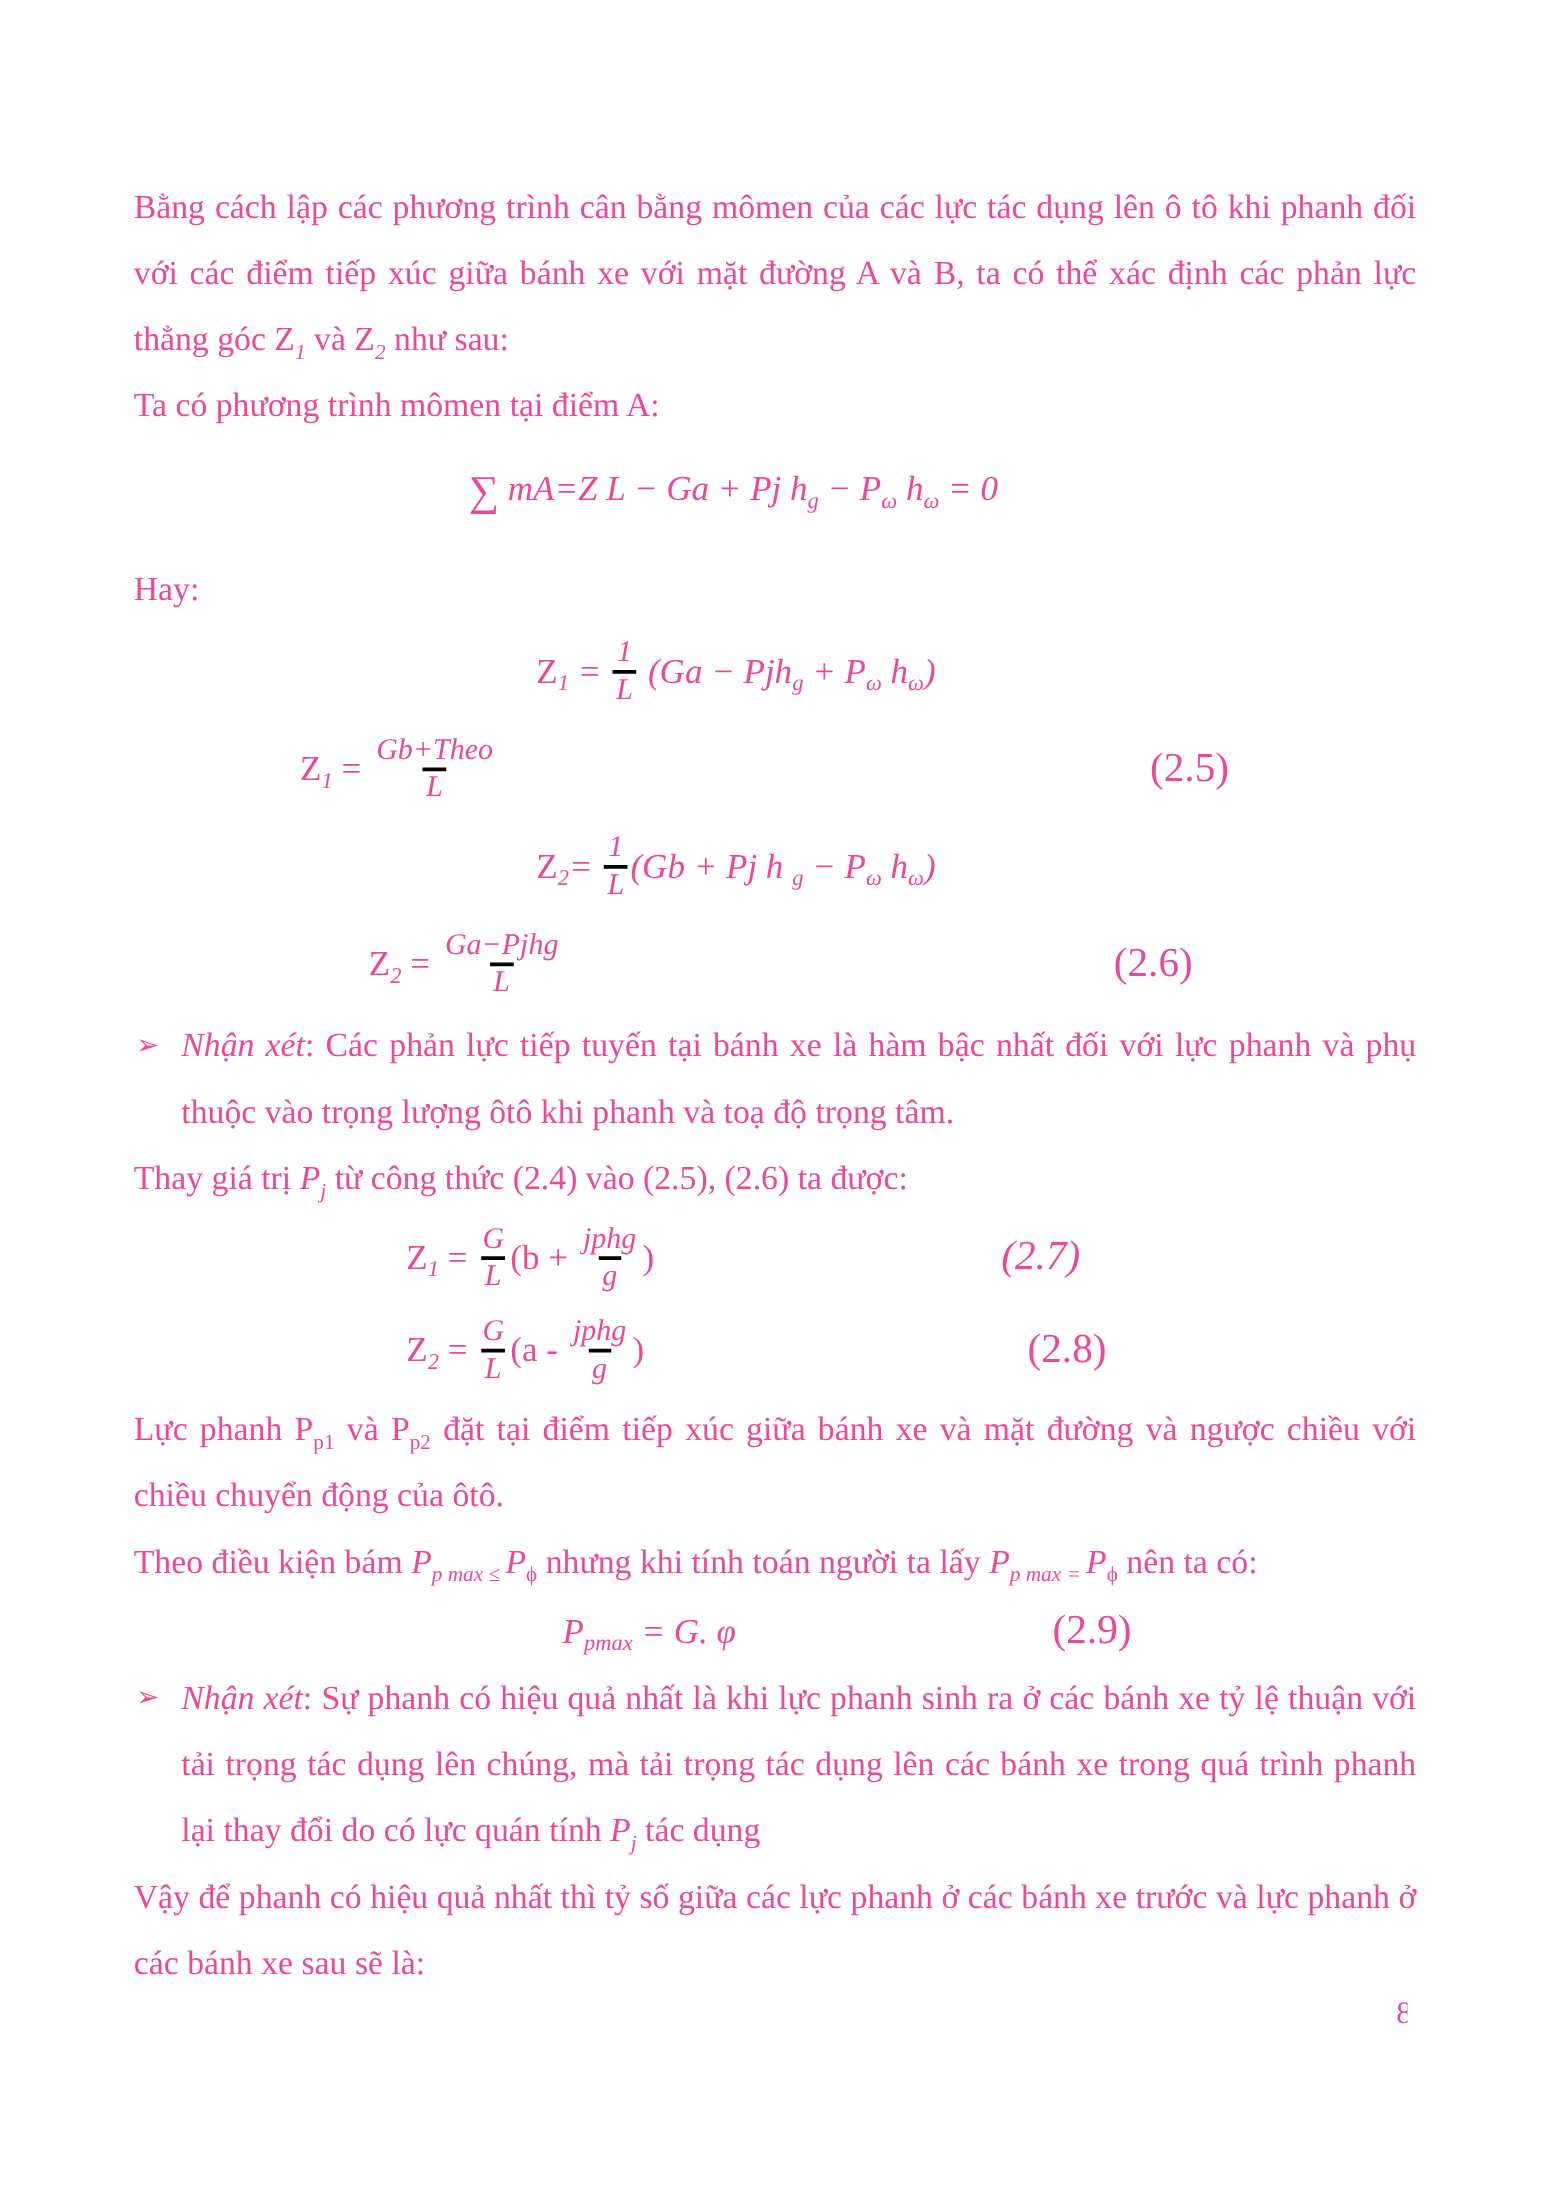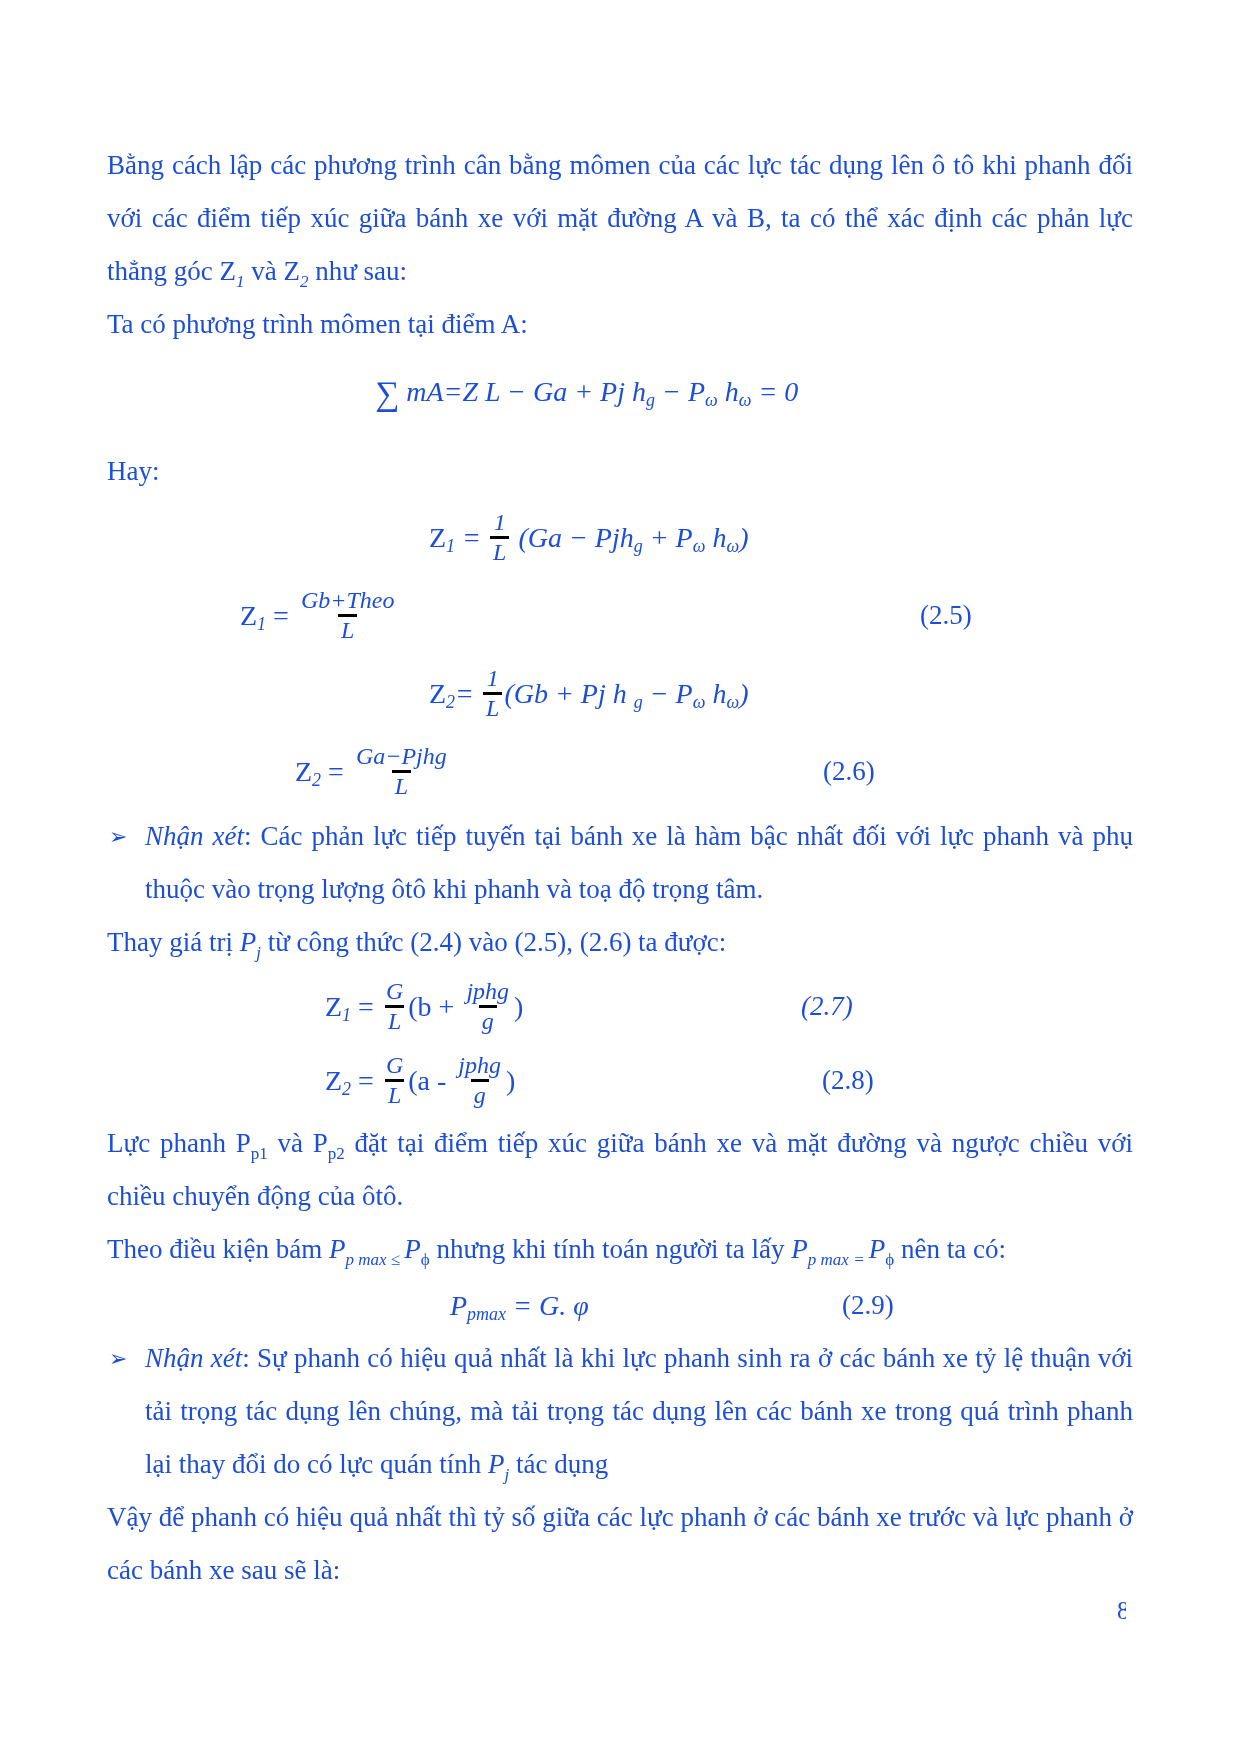--- a/index.html
+++ b/index.html
@@ -1,52 +1,52 @@
 <!DOCTYPE html>
 <html><head>
 <meta charset="utf-8">
 <style>
   html,body { margin:0; padding:0; background:#e8e8e8; }
   .page {
     position:relative; width:1240px; height:1754px; margin:0 auto;
-    background:#ffffff; color:#1d4ed8;
+    background:#ffffff; color:#ec4899;
     font-family:"Liberation Serif","DejaVu Serif",serif;
     font-size:27px; line-height:53px; overflow:hidden;
   }
   .content { position:absolute; left:107px; top:139px; width:1026px; }
   .para { margin:0; }
   .justify { text-align:justify; }
   
   .s  { font-size:17px; position:relative; top:7px; line-height:0; }
   .fs { font-size:18px; position:relative; top:9px; line-height:0; font-style:italic; }
   .it { font-style:italic; }
   
   .eqrow { position:relative; width:100%; }
   .eq-body { display:inline-flex; align-items:center; height:100%; font-size:28px; white-space:pre; }
-  .eq-num { position:absolute; top:50%; transform:translateY(-50%); font-size:27px; font-style:normal; }
+  .eq-num { position:absolute; top:50%; transform:translateY(-50%); font-size:33px; font-style:normal; }
   .frac { display:inline-flex; flex-direction:column; align-items:center; vertical-align:middle;
           font-size:24px; line-height:1.12; font-style:italic; margin:0 2px; }
   .frac .num { display:block; padding:0 3px; }
   .frac .den { display:block; border-top:3px solid #000; padding:0 3px; }
   .sum { font-size:34px; font-style:normal; position:relative; top:2px; }
   
   #eq-sum  { height:56px; margin-top:12px; }
   #eq-sum  .eq-body { margin-left:268px; }
   #row-hay { margin-top:26px; }
   #eq-z1   { height:78px; }
   #eq-z1 .eq-body { margin-left:322px; }
   #eq-25   { height:78px; }
   #eq-25 .eq-body { margin-left:133px; }
   #eq-25 .eq-num { left:813px; }
   #row-b   { margin-top:8px; }
   #eq-z2   { height:78px; }
   #eq-z2 .eq-body { margin-left:322px; }
   #eq-26   { height:78px; }
   #eq-26 .eq-body { margin-left:188px; }
-  #eq-26 .eq-num { left:716px; }
+  #eq-26 .eq-num { left:784px; }
   #eq-27   { height:74px; }
   #eq-27 .eq-body { margin-left:218px; }
   #eq-27 .eq-num { left:694px;font-style:italic; }
   #eq-28   { height:74px; }
   #eq-28 .eq-body { margin-left:218px; }
   #eq-28 .eq-num { left:715px; }
   #eq-29   { height:54px; margin-top:2px; }
   #eq-29 .eq-body { margin-left:343px; }
   #eq-29 .eq-num { left:735px;text-align:center; }
   

